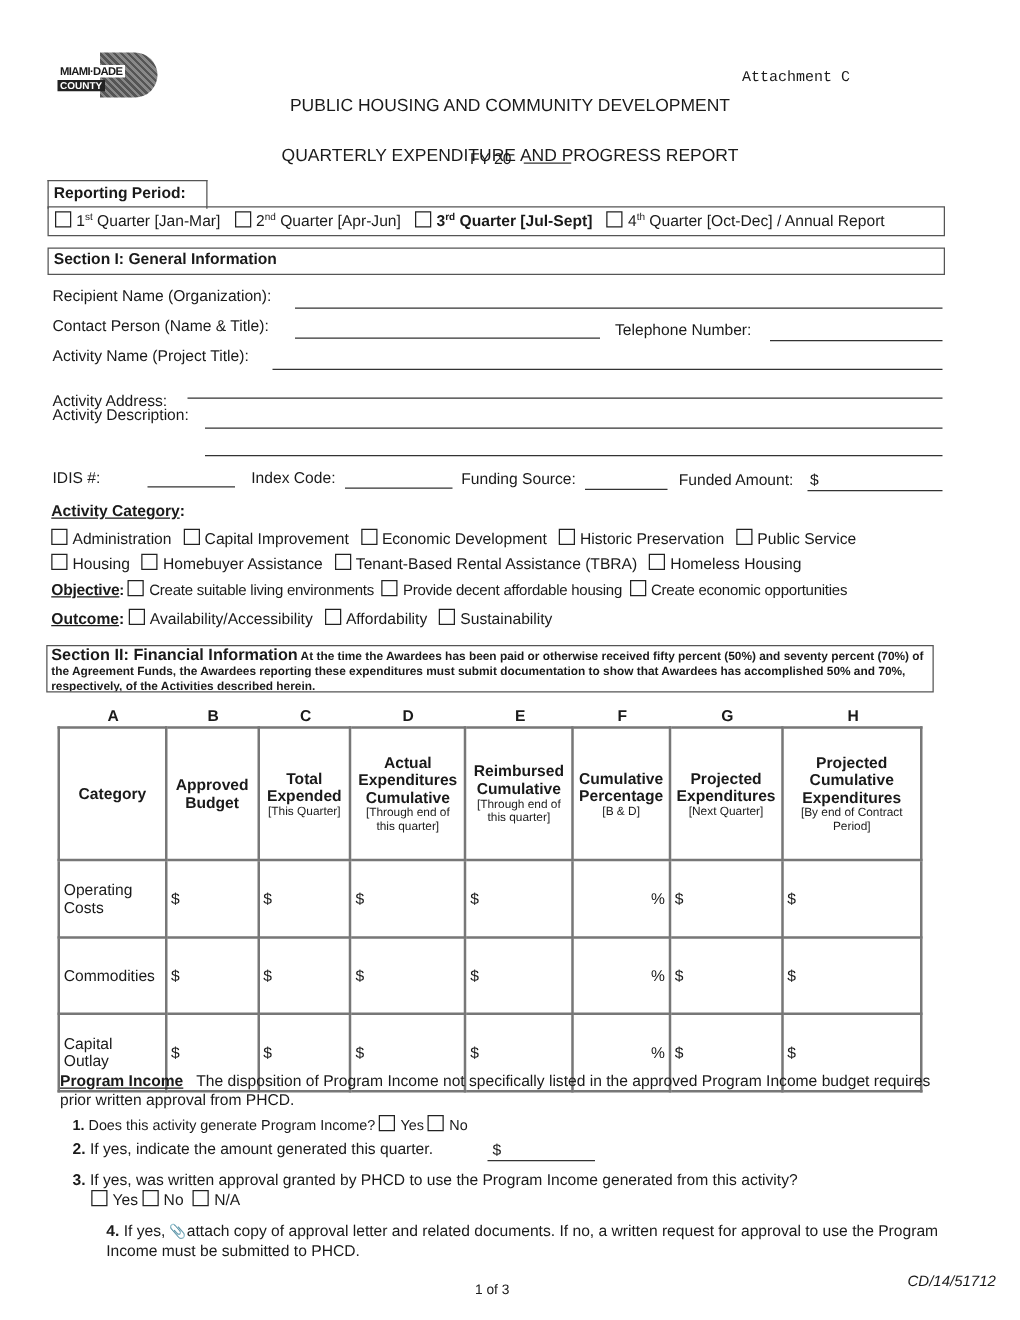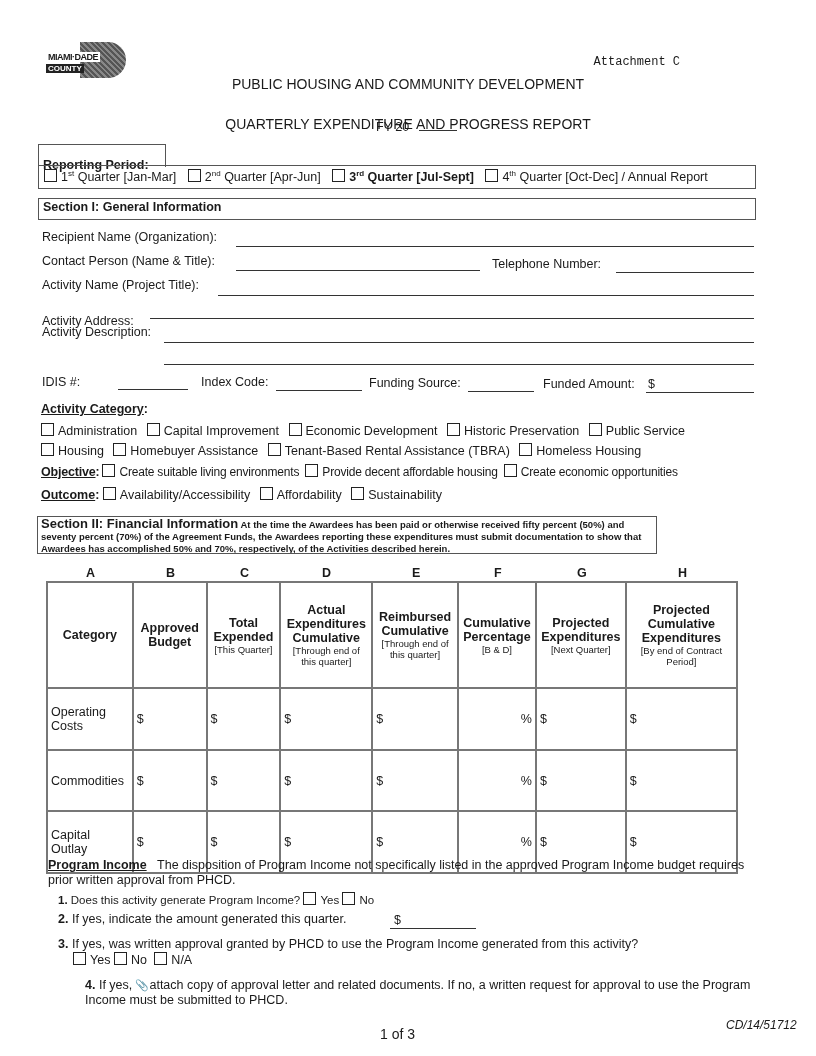--- a/index.html
+++ b/index.html
@@ -9,21 +9,21 @@
   .line{position:absolute;border-bottom:1px solid #333;height:0;}
   sup{font-size:8px;}
   .logo{left:46px;top:42px;width:80px;height:36px;}
   .logo .d{position:absolute;left:34px;top:0;width:46px;height:36px;background:repeating-linear-gradient(45deg,#555 0 2px,#888 2px 4px);border-radius:0 18px 18px 0;}
   .logo .t1{position:absolute;left:0;top:10px;font-size:9px;font-weight:bold;background:#fff;padding:0 2px;letter-spacing:-0.5px;}
   .logo .t2{position:absolute;left:0;top:22px;font-size:8px;font-weight:bold;color:#fff;background:#222;padding:0 2px;}
   .attach{right:136px;top:55px;font-family:"Liberation Mono",monospace;font-size:12px;}
   .title{left:0;width:816px;text-align:center;font-size:14px;}
   .box{position:absolute;border:1px solid #555;}
   .lbl{position:absolute;font-size:12.5px;}
-  .sec2{left:37px;top:516px;width:620px;height:38px;border:1px solid #555;font-size:9.5px;font-weight:bold;line-height:12px;padding:1px 3px;box-sizing:border-box;overflow:hidden;}
+  .sec2{left:37px;top:516px;width:710px;height:38px;border:1px solid #555;font-size:9.5px;font-weight:bold;line-height:12px;padding:1px 3px;box-sizing:border-box;overflow:hidden;}
   .sec2 .big{font-size:13px;}
   table.fin{position:absolute;left:46px;top:581px;width:692px;border-collapse:collapse;border:2px solid #555;}
   table.fin td,table.fin th{border:2px solid #777;font-size:12.5px;padding:16px 3px;}
   table.fin th{font-weight:bold;text-align:center;line-height:14px;height:72px;}
   table.fin th small{display:block;font-weight:normal;font-size:9.5px;line-height:11px;}
   table.fin td{height:27px;}
   .colhdr{position:absolute;top:566px;font-size:12.5px;font-weight:bold;}
   .pct{text-align:right;}
   .u{text-decoration:underline;font-weight:bold;}
 </style>
@@ -37,21 +37,21 @@
 </div>
 <div class="abs attach">Attachment C</div>
 <div class="abs title" style="top:76px;">PUBLIC HOUSING AND COMMUNITY DEVELOPMENT</div>
 <div class="abs title" style="top:116px;">QUARTERLY EXPENDITURE AND PROGRESS REPORT</div>
 <div class="abs" style="left:376px;top:120px;font-size:12.5px;">
   <span>FY 20</span>
   <span style="display:inline-block;width:38px;border-bottom:1px solid #333;margin-left:6px;"></span>
 </div>
 
 <div class="box" style="left:38px;top:144px;width:126px;height:22px;border-bottom:none;"></div>
-<div class="lbl" style="left:43px;top:147px;font-weight:bold;margin-top:11px;">Reporting Period:</div>
+<div class="lbl" style="left:43px;top:147px;font-weight:bold;">Reporting Period:</div>
 <div class="box" style="left:38px;top:165px;width:716px;height:22px;"></div>
 <div class="lbl" style="left:44px;top:169px;">
   <span><span class="cb"></span><span>1</span><sup>st</sup><span> Quarter [Jan-Mar]</span></span>
   <span style="margin-left:8px;"><span class="cb"></span><span>2</span><sup>nd</sup><span> Quarter [Apr-Jun]</span></span>
   <span style="margin-left:8px;font-weight:bold;"><span class="cb"></span><span>3</span><sup>rd</sup><span> Quarter [Jul-Sept]</span></span>
   <span style="margin-left:8px;"><span class="cb"></span><span>4</span><sup>th</sup><span> Quarter [Oct-Dec] / Annual Report</span></span>
 </div>
 
 <div class="box" style="left:38px;top:198px;width:716px;height:20px;"></div>
 <div class="lbl" style="left:43px;top:200px;font-weight:bold;">Section I: General Information</div>
@@ -203,14 +203,14 @@
 </div>
 <div class="lbl" style="left:73px;top:952px;">
   <span><span class="cb"></span><span>Yes</span></span>
   <span><span class="cb"></span><span>No</span></span>
   <span style="margin-left:4px;"><span class="cb"></span><span>N/A</span></span>
 </div>
 <div class="lbl" style="left:58px;top:978px;width:680px;line-height:15px;margin-left:27px;">
   <b>4.</b> <span>If yes,</span> <span style="font-size:11px;">📎</span><span>attach copy of approval letter and related documents. If no, a written request for approval to use the Program Income must be submitted to PHCD.</span>
 </div>
 
-<div class="abs" style="left:380px;top:1026px;font-size:14px;">1 of 3</div>
+<div class="abs" style="left:380px;top:1026px;font-size:11px;">1 of 3</div>
 <div class="abs" style="left:726px;top:1018px;font-size:12px;font-style:italic;">CD/14/51712</div>
 
 </body></html>

